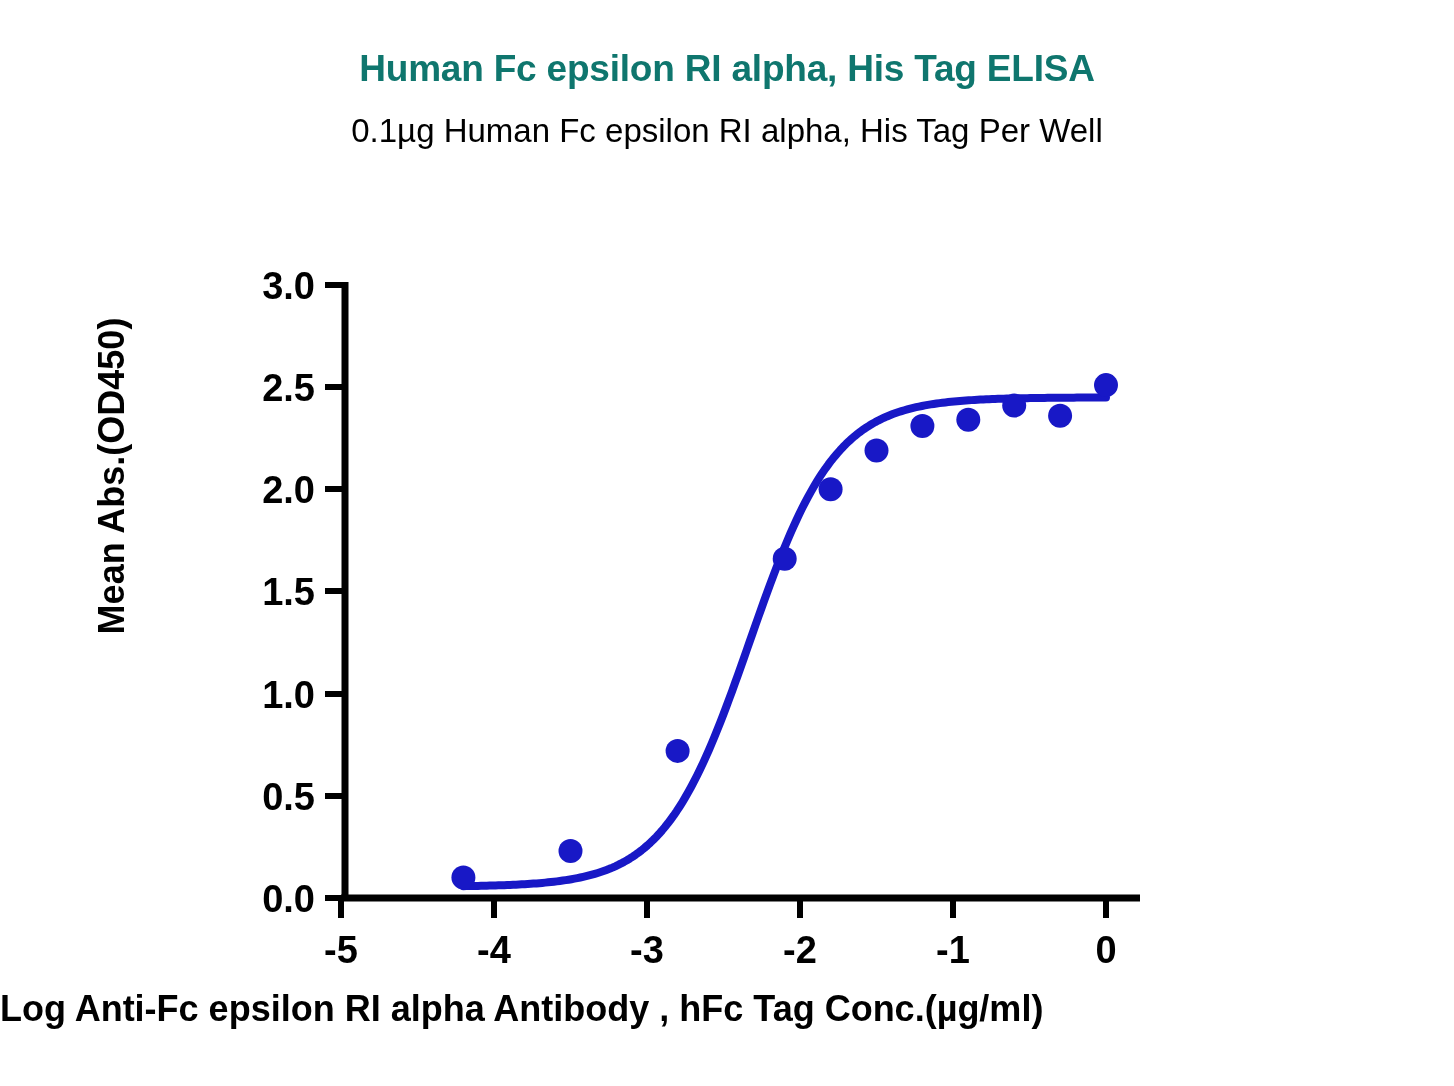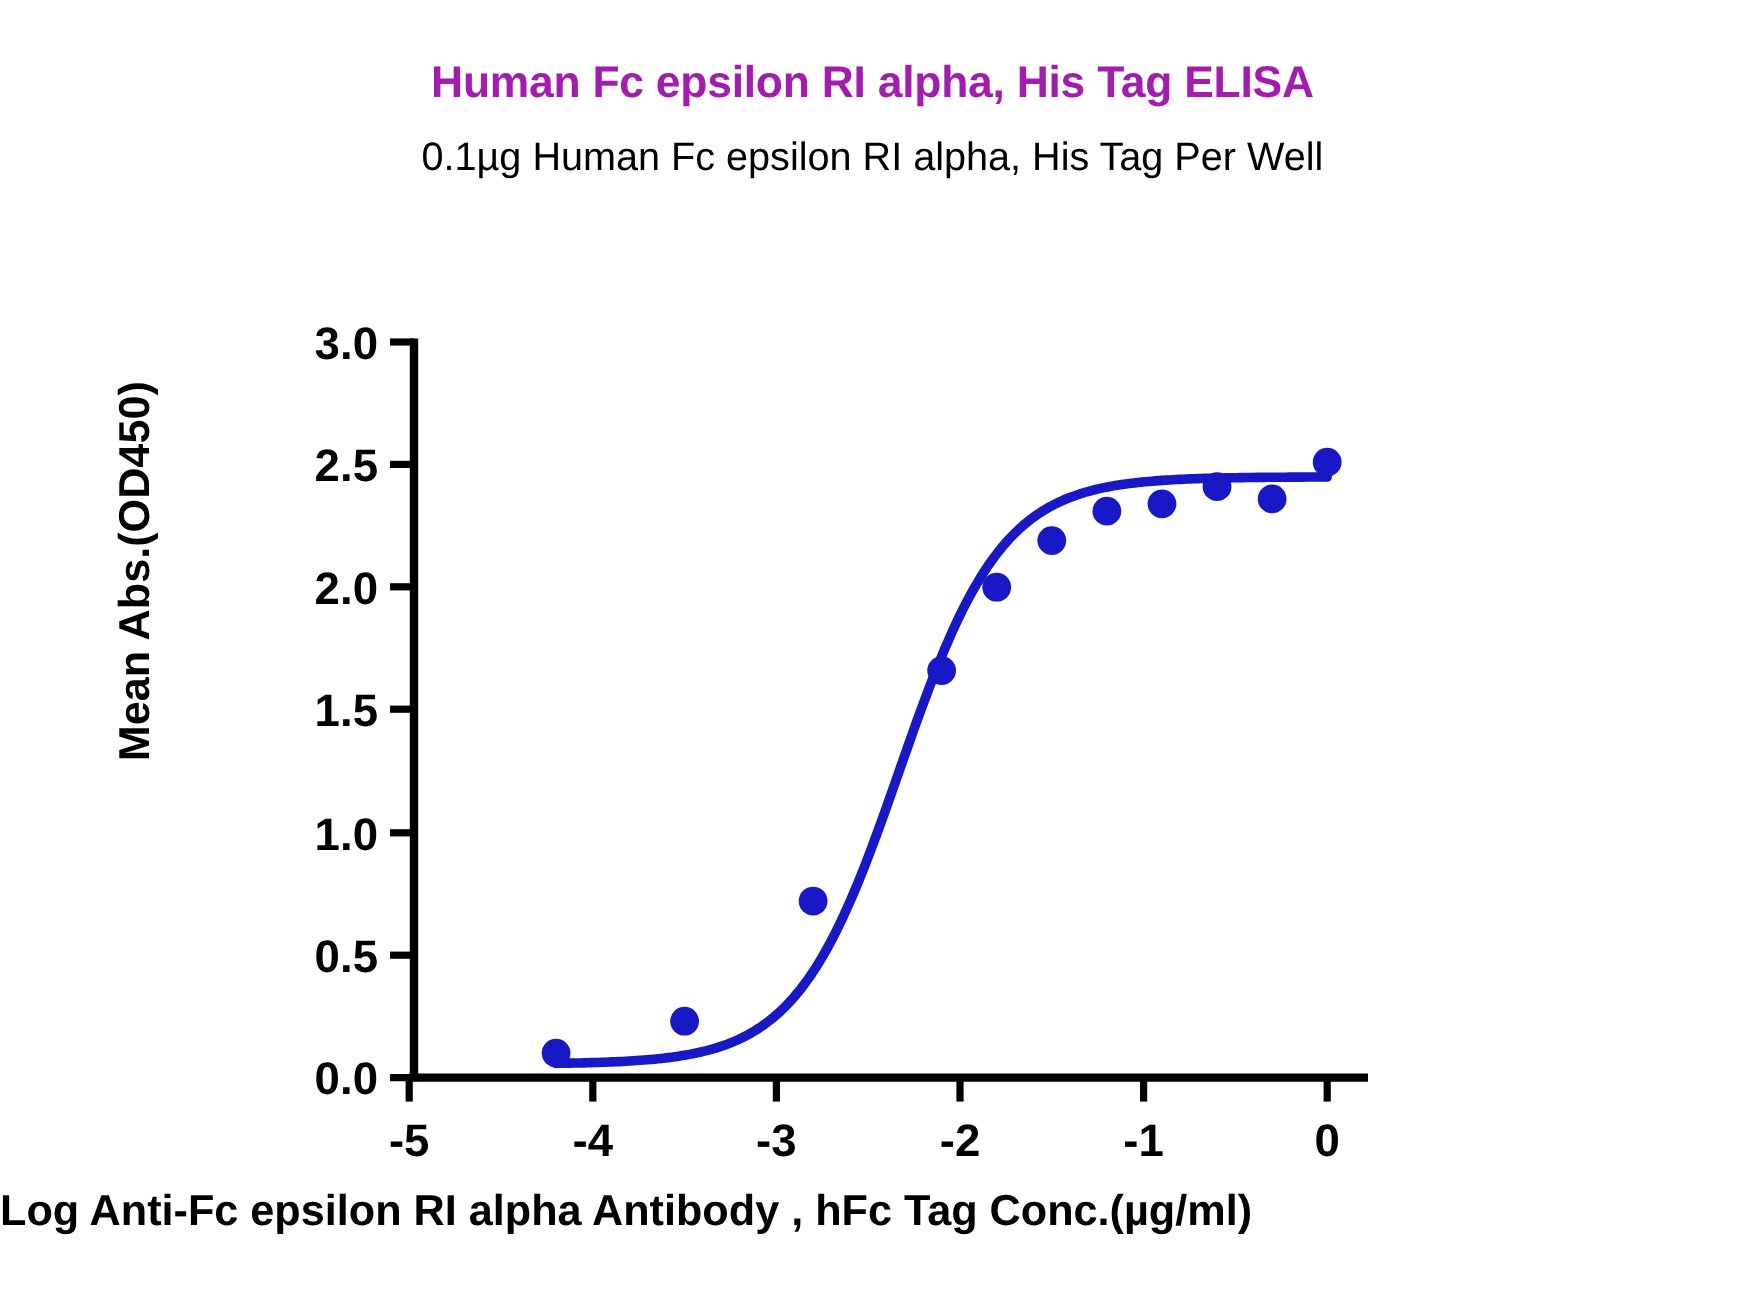--- a/index.html
+++ b/index.html
@@ -20,21 +20,21 @@
     background: #ffffff;
   }
   .title {
     position: absolute;
     top: 48px;
     left: 0;
     width: 1454px;
     text-align: center;
     font-size: 37px;
     font-weight: bold;
-    color: #a21caf;
+    color: #0f766e;
     letter-spacing: -0.2px;
     white-space: nowrap;
   }
   .subtitle {
     position: absolute;
     top: 112px;
     left: 0;
     width: 1454px;
     text-align: center;
     font-size: 33px;

